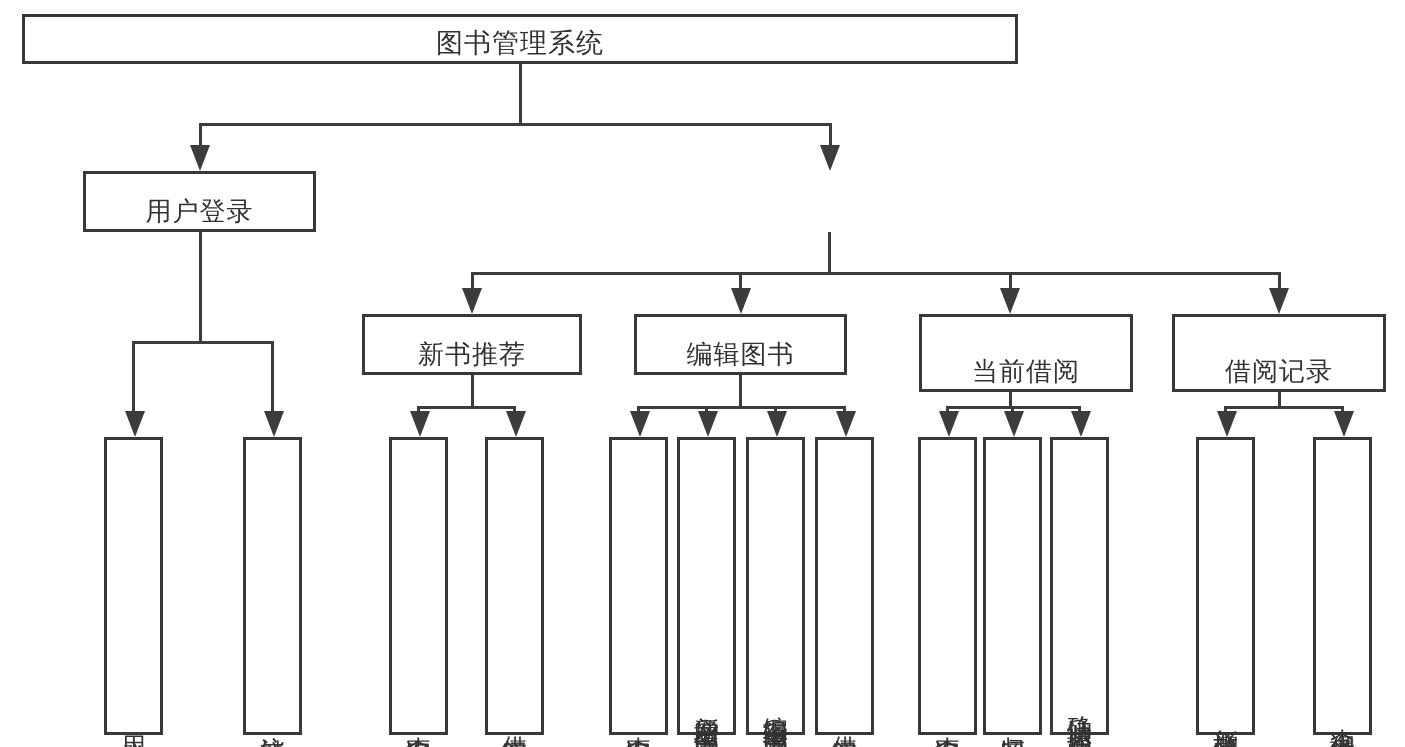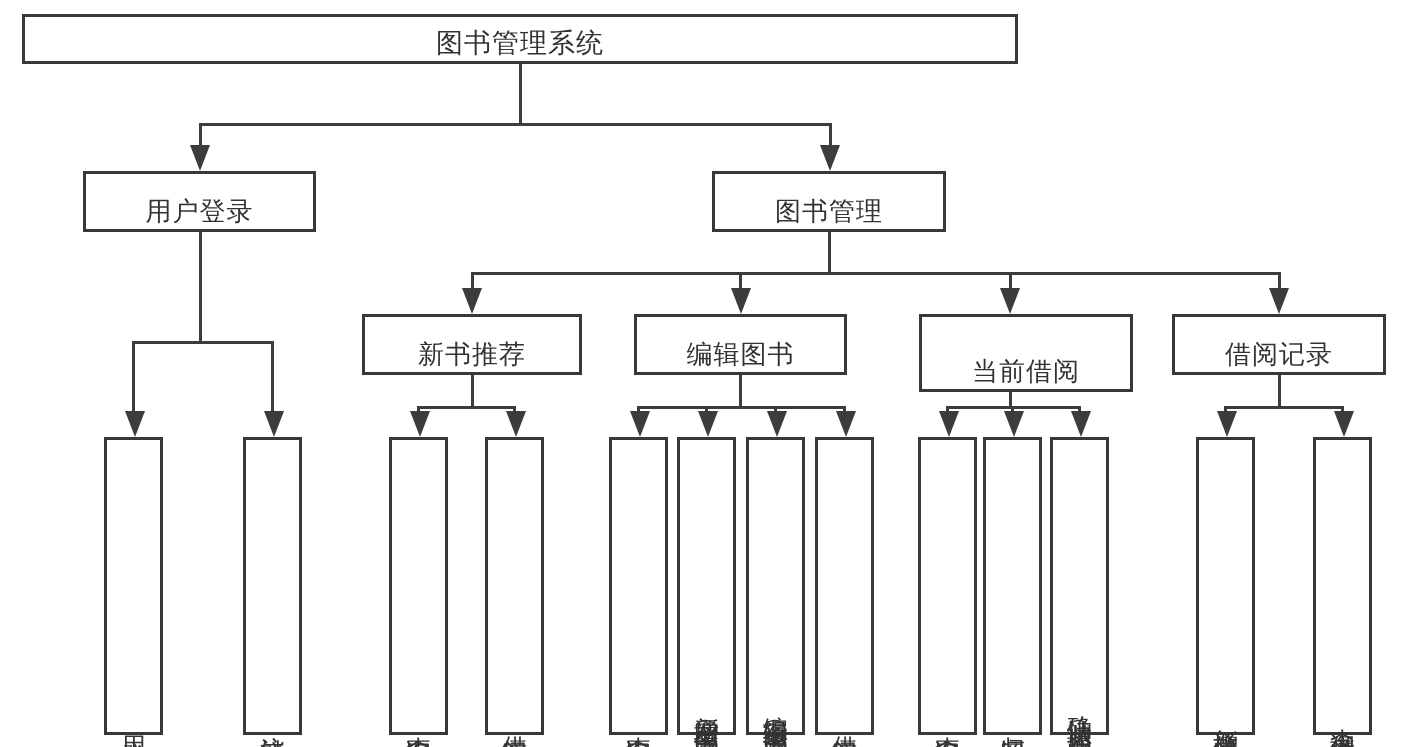--- a/index.html
+++ b/index.html
@@ -133,34 +133,31 @@
   <div class="arr" style="left:1216.5px; top:411px;"></div>
   <div class="arr" style="left:1333.5px; top:411px;"></div>
 
   <div class="node root-box" style="left:22px; top:14px; width:996px; height:50px;">
     <span>图书管理系统</span>
   </div>
 
   <div class="node" style="left:83px; top:171px; width:233px; height:61px;">
     <span>用户登录</span>
   </div>
-  <div class="node" style="left:712px; top:171px; width:234px; height:61px;">
-    <span>图书管理</span>
-  </div>
 
   <div class="node" style="left:362px; top:314px; width:220px; height:61px;">
     <span>新书推荐</span>
   </div>
   <div class="node" style="left:634px; top:314px; width:213px; height:61px;">
     <span>编辑图书</span>
   </div>
   <div class="node" style="left:919px; top:314px; width:214px; height:78px;">
     <span>当前借阅</span>
   </div>
-  <div class="node" style="left:1172px; top:314px; width:214px; height:61px;">
+  <div class="node" style="left:1172px; top:314px; width:214px; height:78px;">
     <span>借阅记录</span>
   </div>
 
   <div class="leaf" style="left:104px;">
     <span>用户登录</span>
   </div>
   <div class="leaf" style="left:243px;">
     <span>注销登录</span>
   </div>
 

